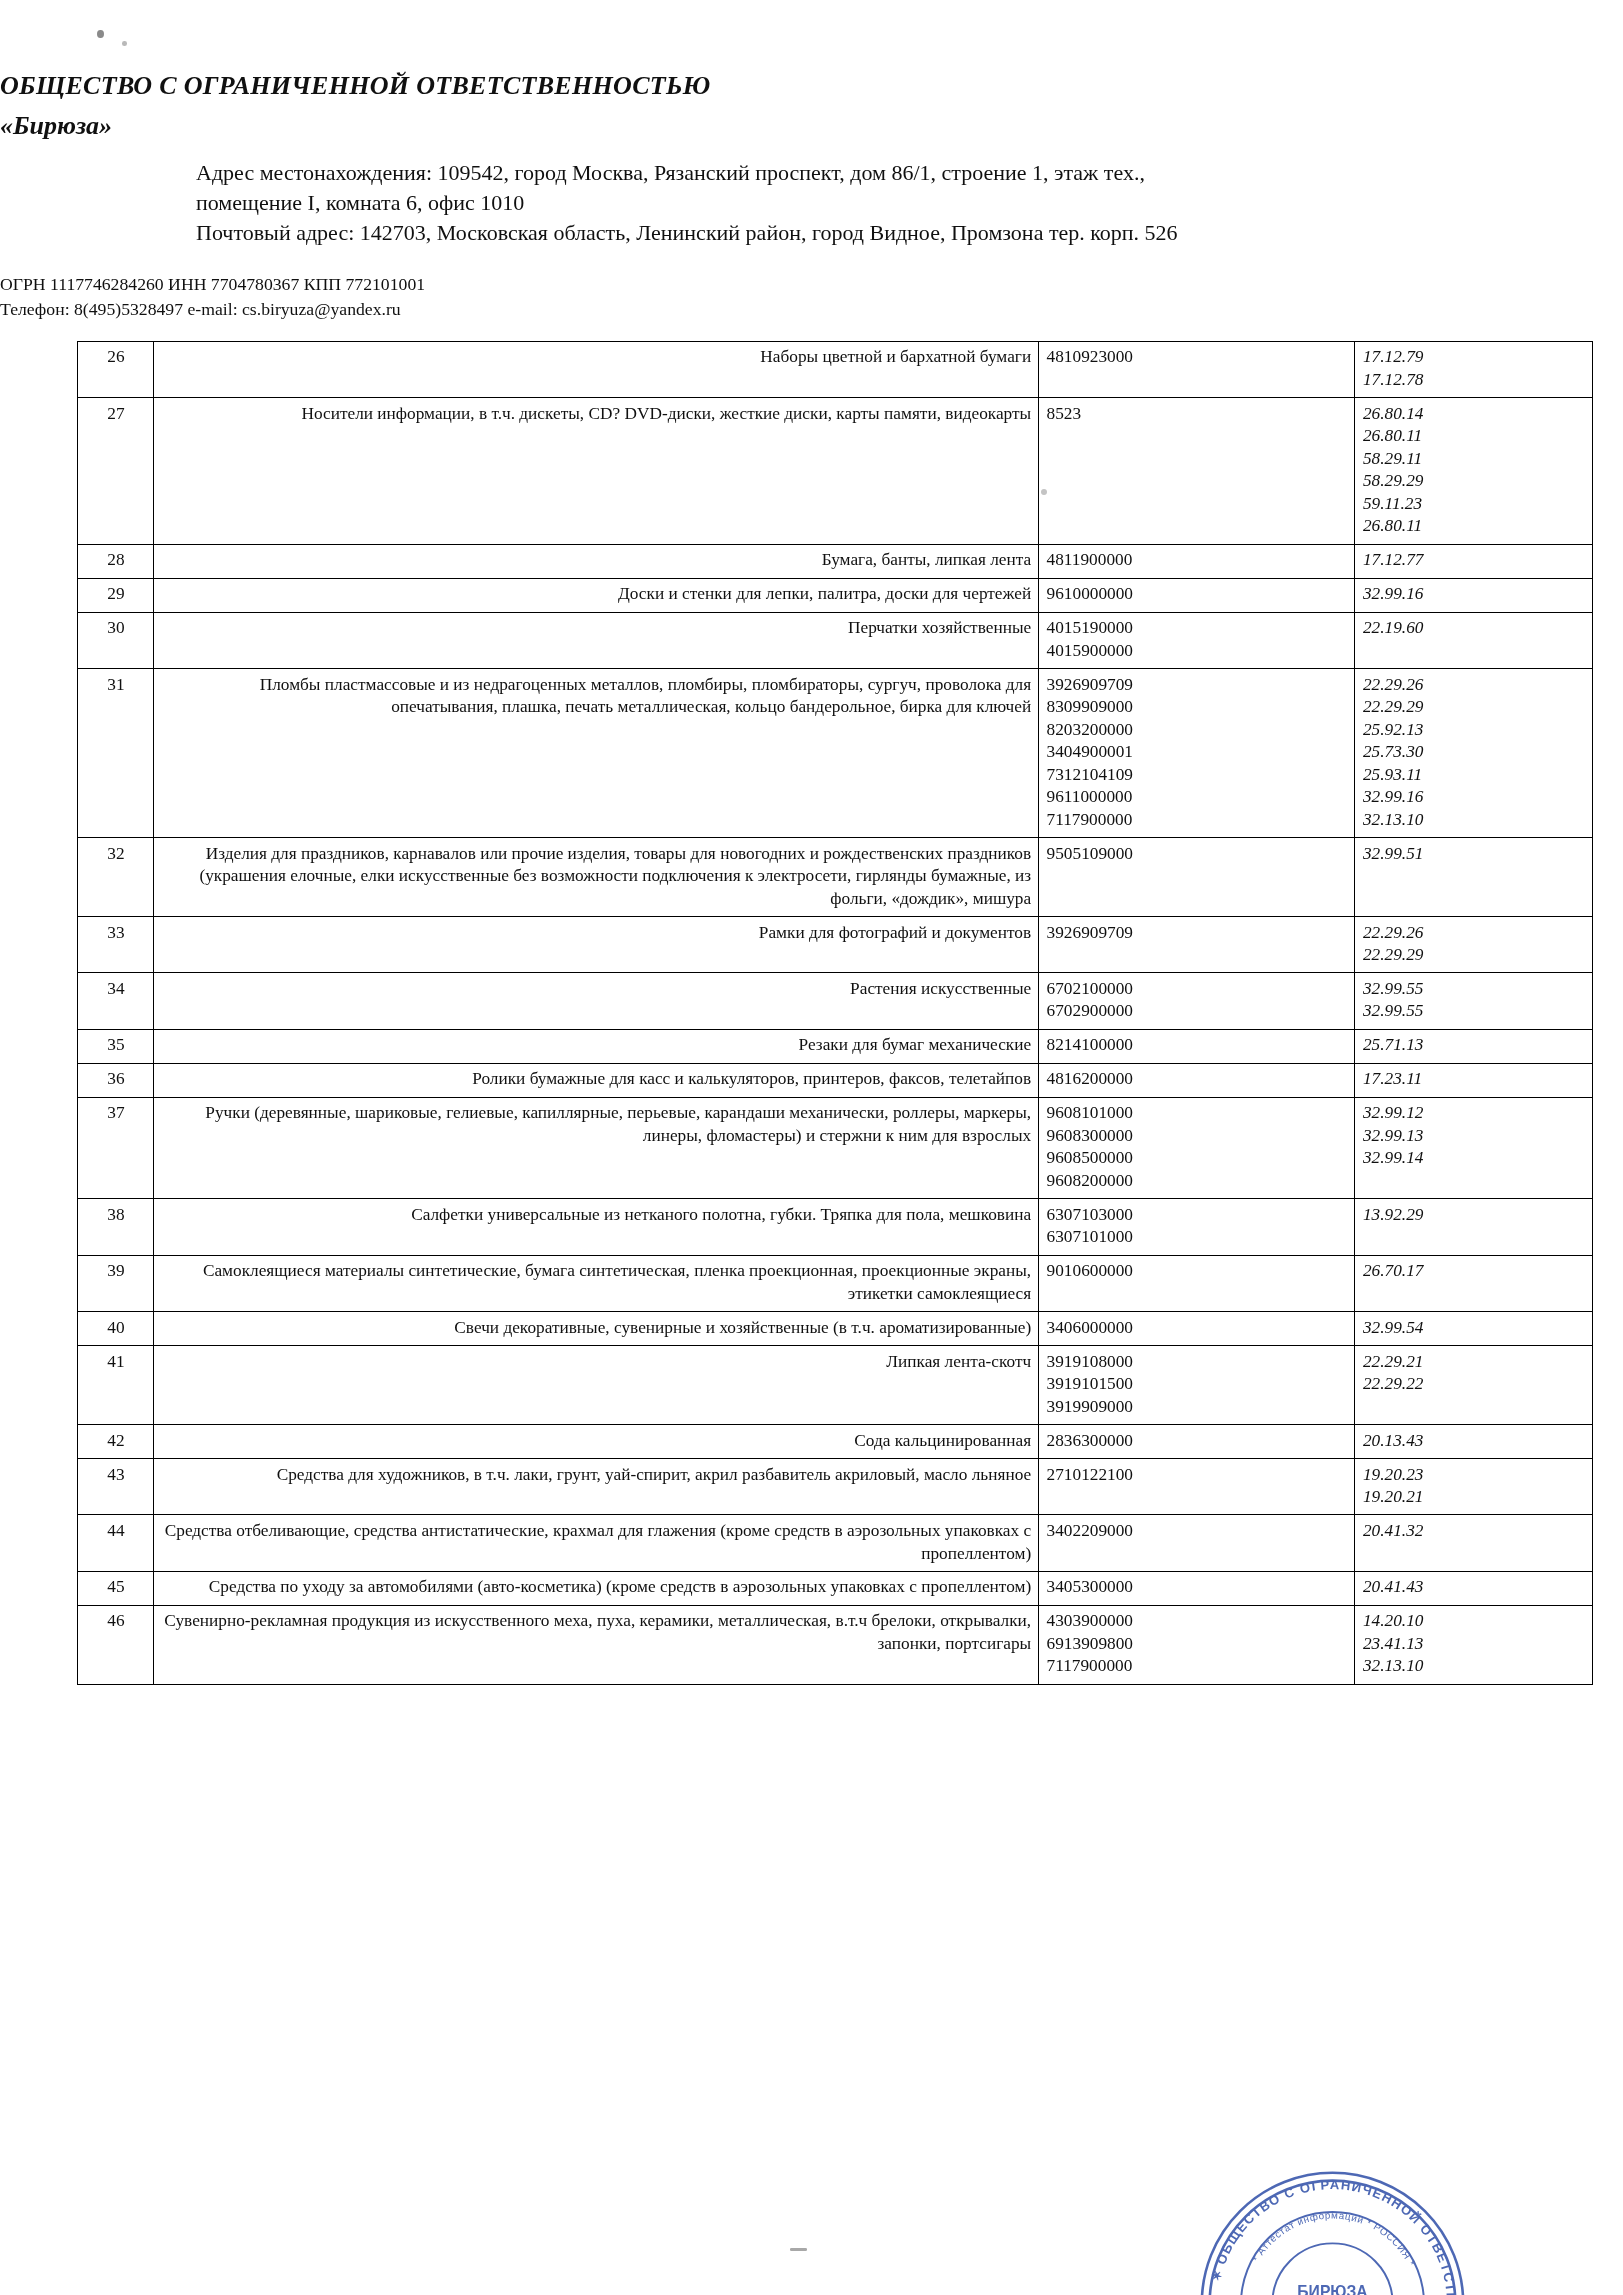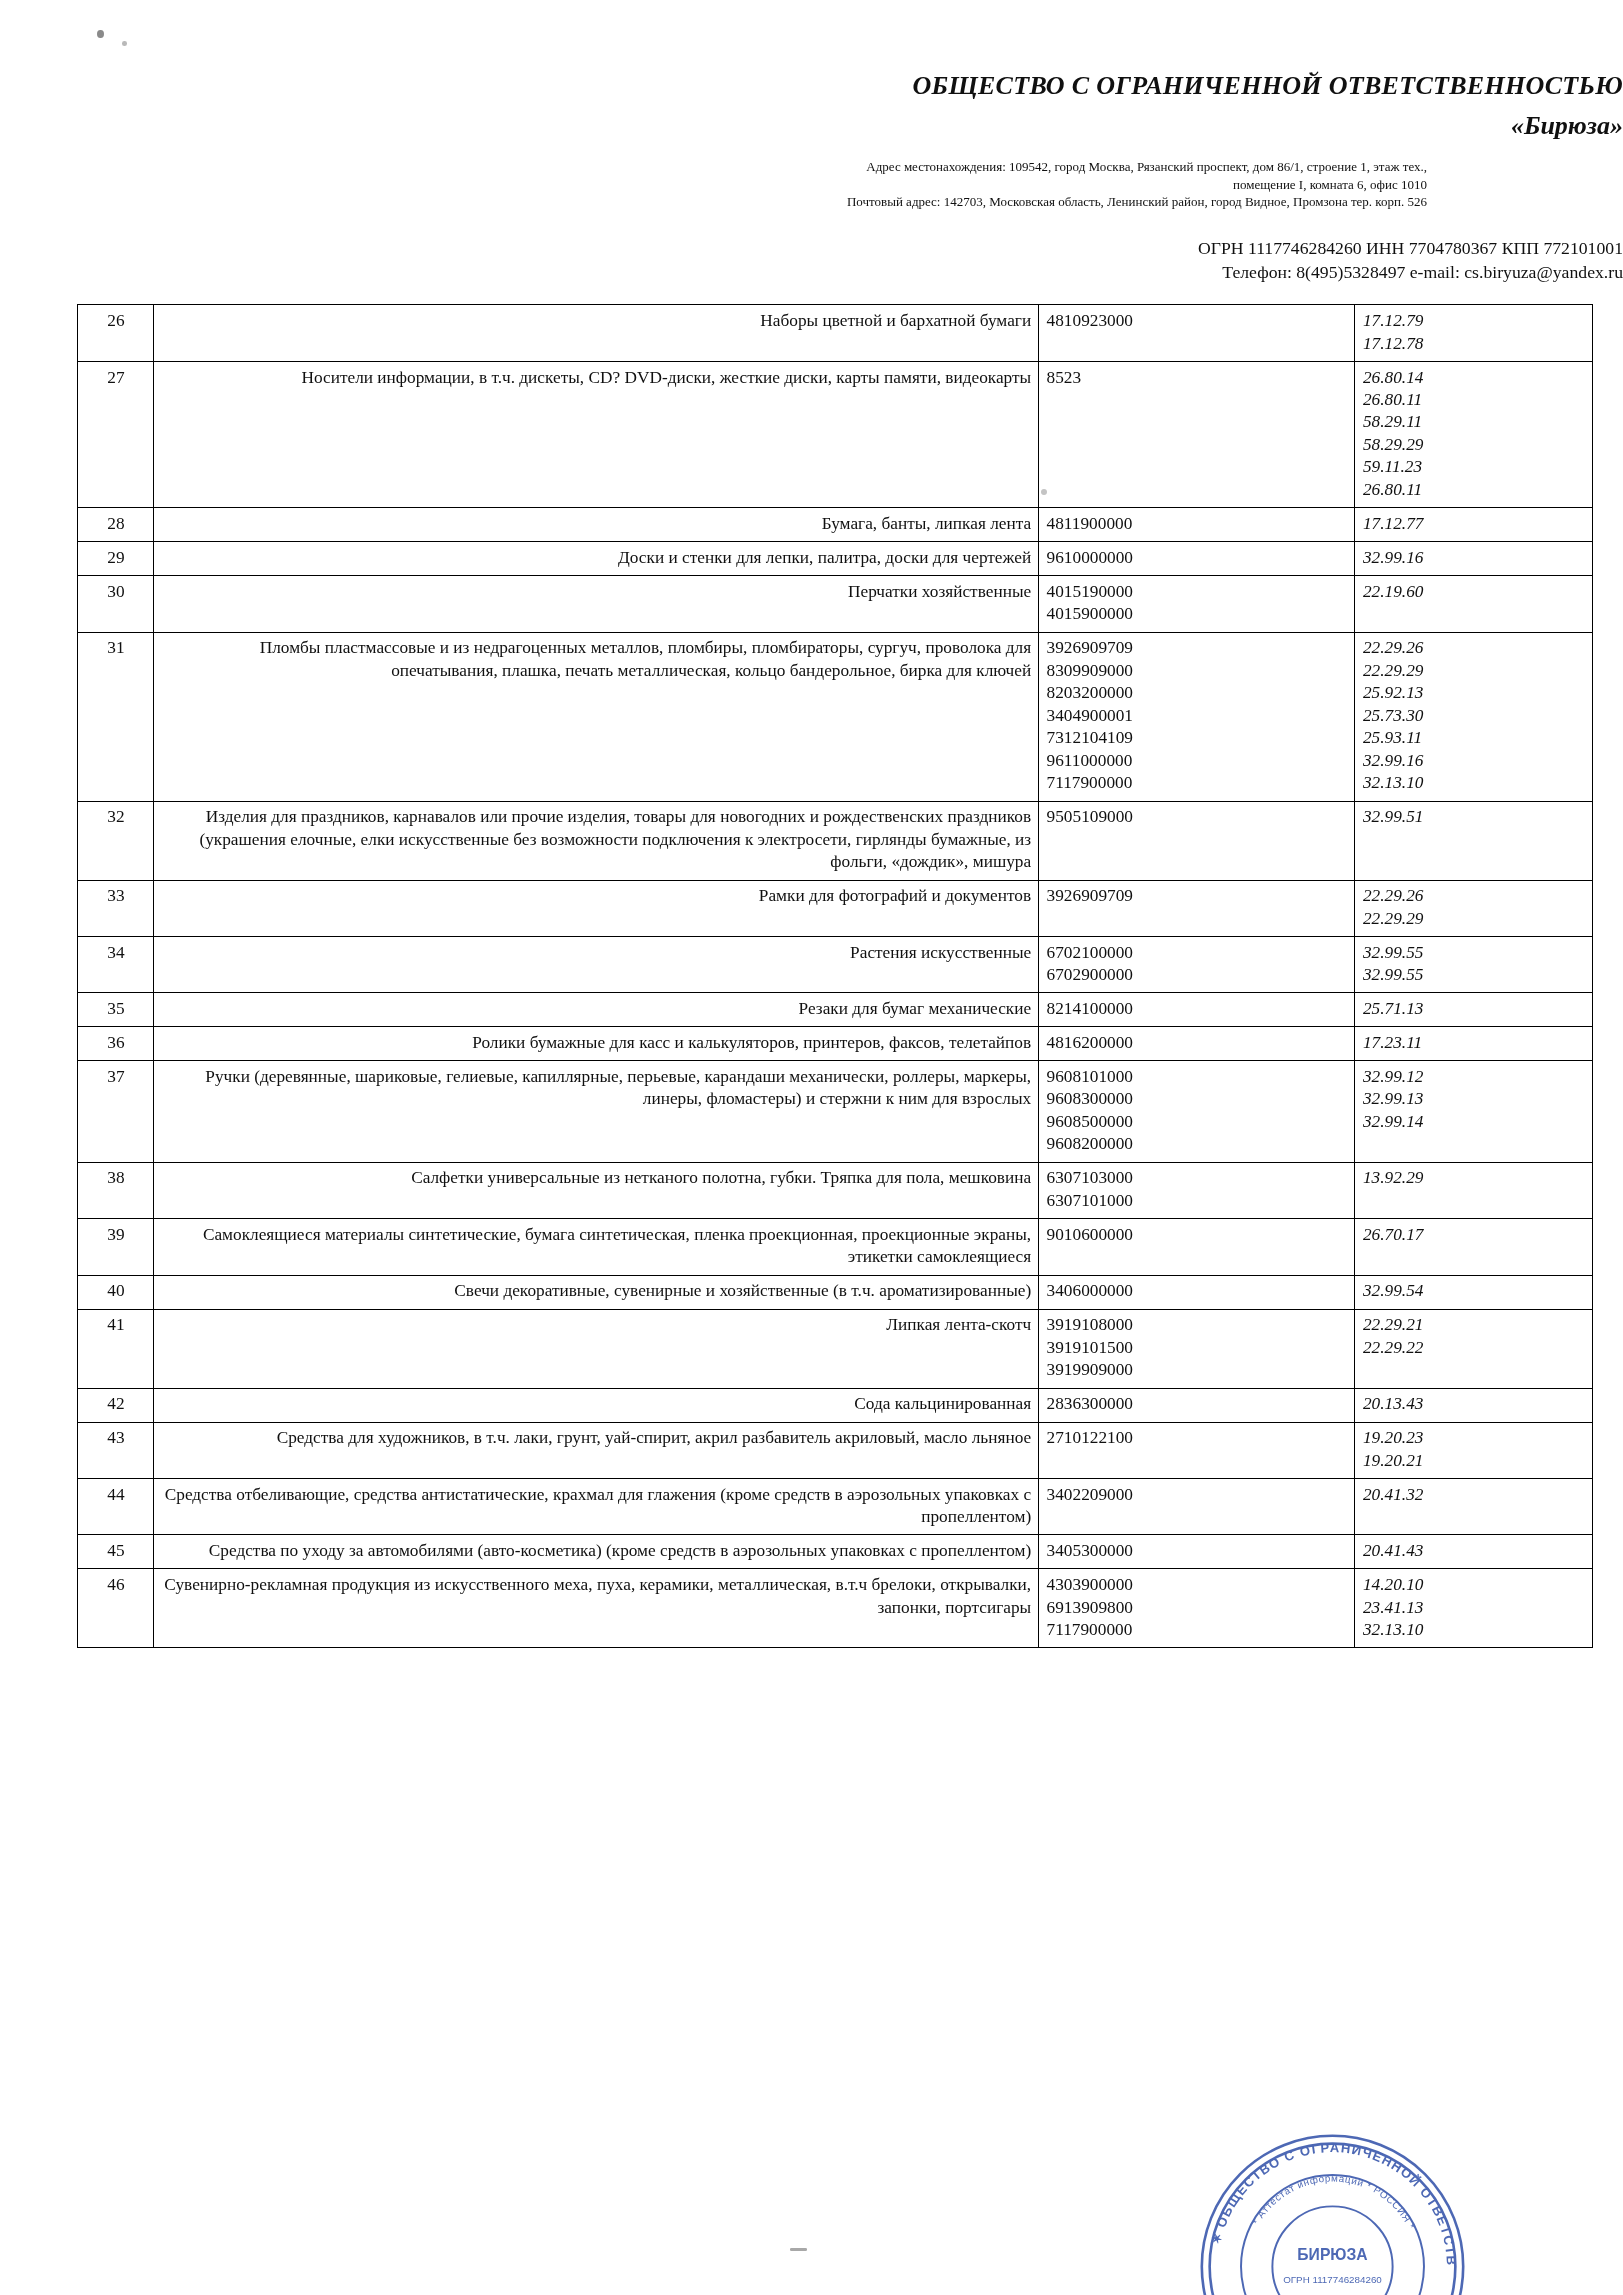--- a/index.html
+++ b/index.html
@@ -16,40 +16,39 @@
     overflow: hidden;
   }
   .page {
     position: relative;
     width: 1623px;
     height: 2295px;
     box-sizing: border-box;
     padding: 0;
   }
   .header {
-    text-align: right;
+    text-align: left;
     padding-top: 71px;
-    padding-left: 40px;
   }
   .company-type {
     font-size: 26px;
     font-weight: bold;
     font-style: italic;
     letter-spacing: 0.3px;
     line-height: 1.15;
   }
   .company-name {
     font-size: 26px;
     font-weight: bold;
     font-style: italic;
     margin-top: 10.5px;
   }
   .addr-block {
     margin-top: 17px;
-    font-size: 13px;
+    font-size: 22px;
     line-height: 1.35;
     padding: 0 196px;
   }
   .addr-line {
     display: block;
   }
   .reg-block {
     margin-top: 25px;
     font-size: 17.7px;
     line-height: 1.38;

